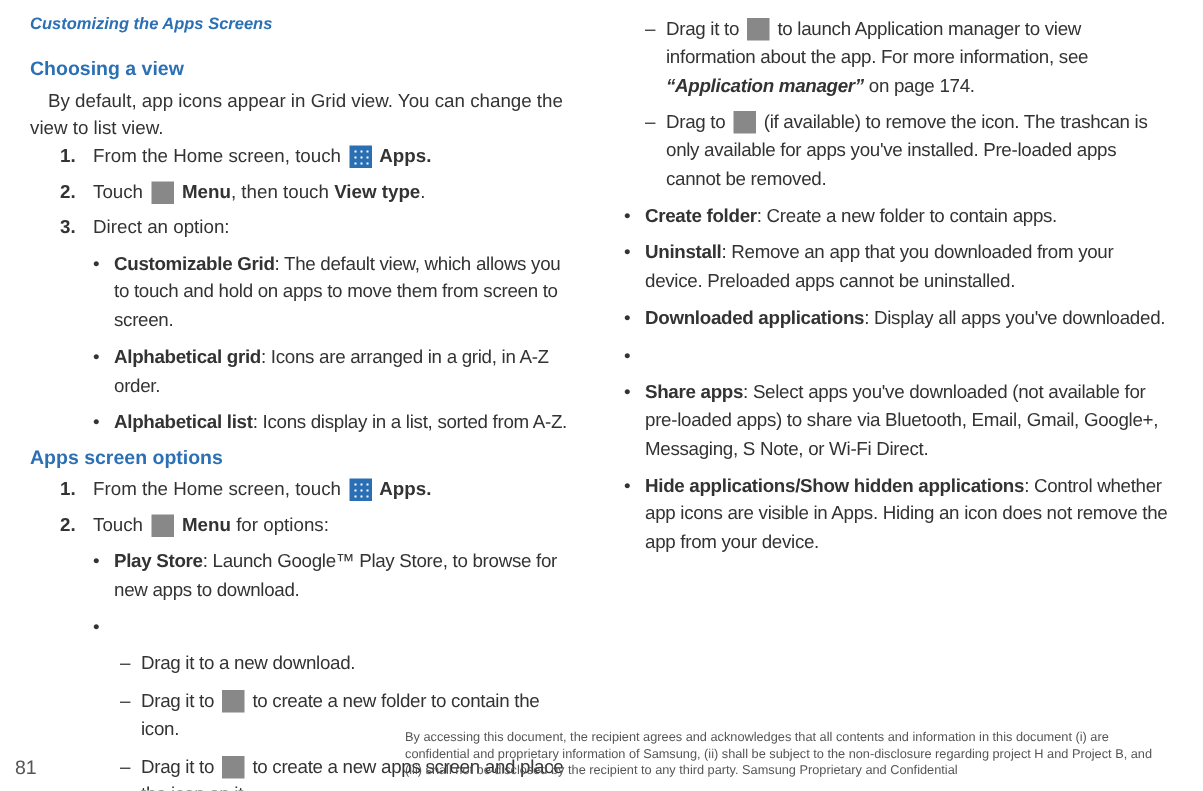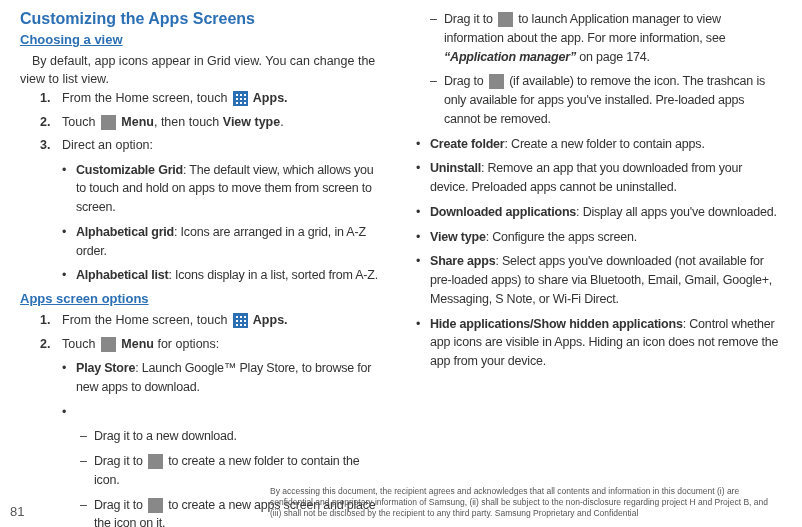--- a/index.html
+++ b/index.html
@@ -18,30 +18,30 @@
     }
     .columns {
       display: flex;
       gap: 30px;
     }
     .col {
       flex: 1;
     }
     .heading-italic {
       color: #2b6fb5;
+      font-style: italic;
       font-weight: bold;
-      font-size: 16px;
-      margin-bottom: 4px;
+      font-size: 11px;
+      margin-bottom: 16px;
     }
     .heading-blue {
       color: #2b6fb5;
       font-weight: bold;
       font-size: 13px;
       margin-bottom: 6px;
-      text-decoration: underline;
     }
     .body-text {
       font-size: 12.5px;
       margin-bottom: 2px;
       line-height: 1.4;
     }
     .indent-1 {
       margin-left: 20px;
     }
     .indent-2 {
@@ -216,21 +216,20 @@
     <div class="bullet-item condensed">
       <span class="bul">•</span>
       <span><strong>Uninstall</strong><span>: Remove an app that you downloaded from your device. Preloaded apps cannot be uninstalled.</span></span>
     </div>
     <div class="bullet-item condensed">
       <span class="bul">•</span>
       <span><strong>Downloaded applications</strong><span>: Display all apps you've downloaded.</span></span>
     </div>
     <div class="bullet-item condensed">
       <span class="bul">•</span>
-      <span><strong>View type</strong><span>: Configure the apps screen.</span></span>
     </div>
     <div class="bullet-item condensed">
       <span class="bul">•</span>
       <span><strong>Share apps</strong><span>: Select apps you've downloaded (not available for pre-loaded apps) to share via Bluetooth, Email, Gmail, Google+, Messaging, S Note, or Wi-Fi Direct.</span></span>
     </div>
     <div class="bullet-item condensed">
       <span class="bul">•</span>
       <span><strong>Hide applications/Show hidden applications</strong><span>: Control whether app icons are visible in Apps. Hiding an icon does not remove the app from your device.</span></span>
     </div>
   </div>

